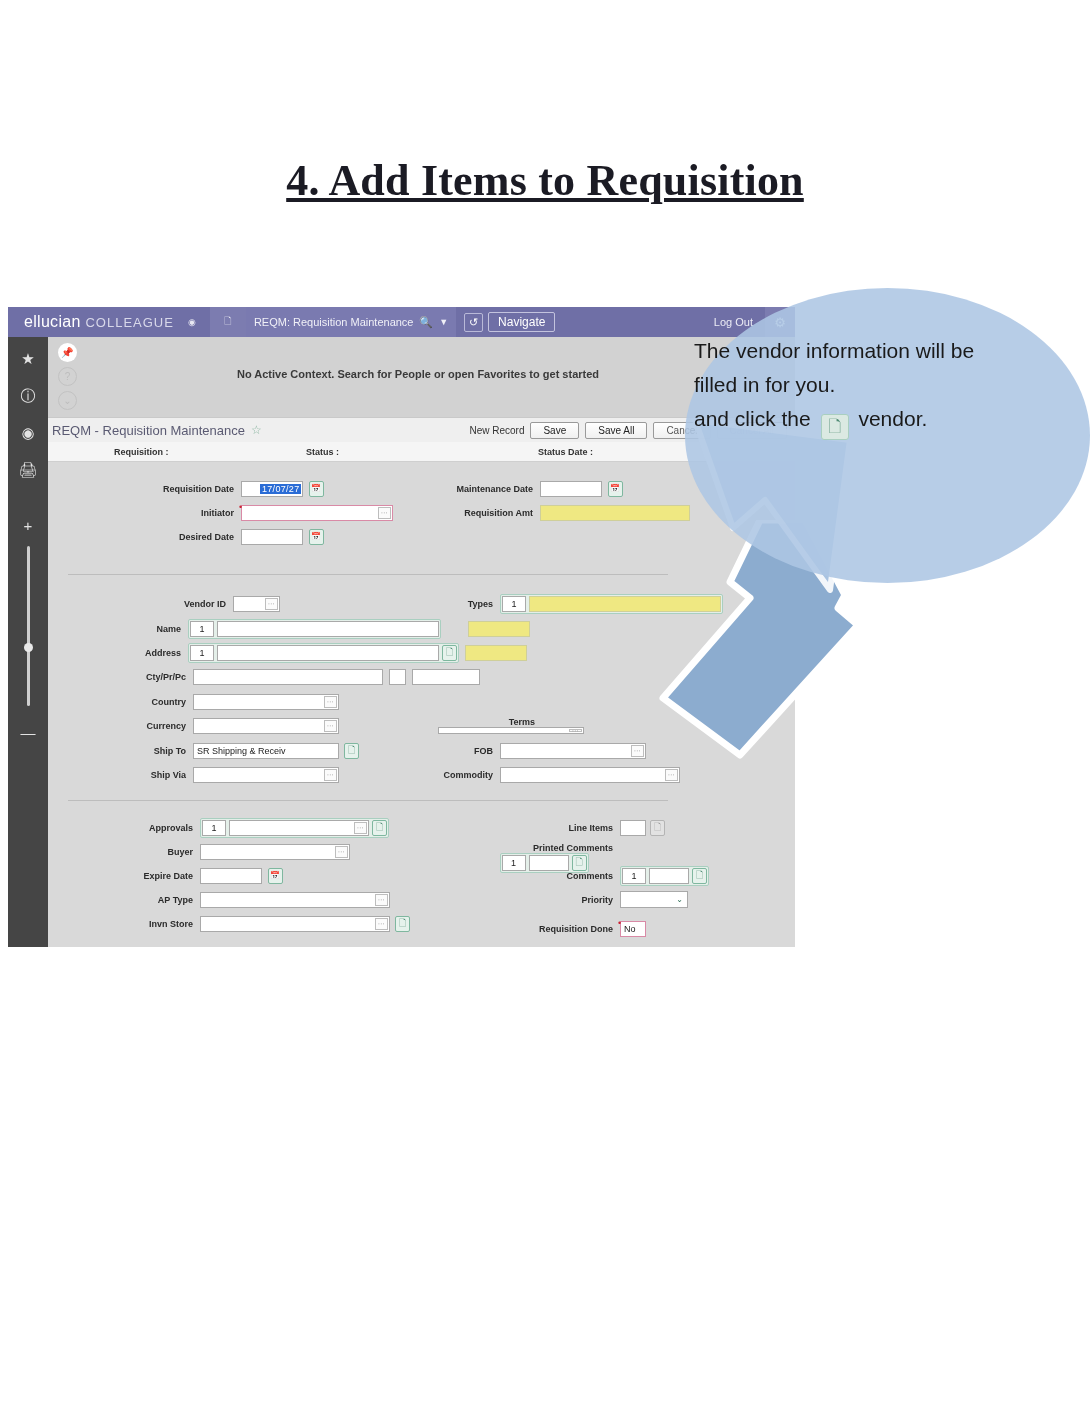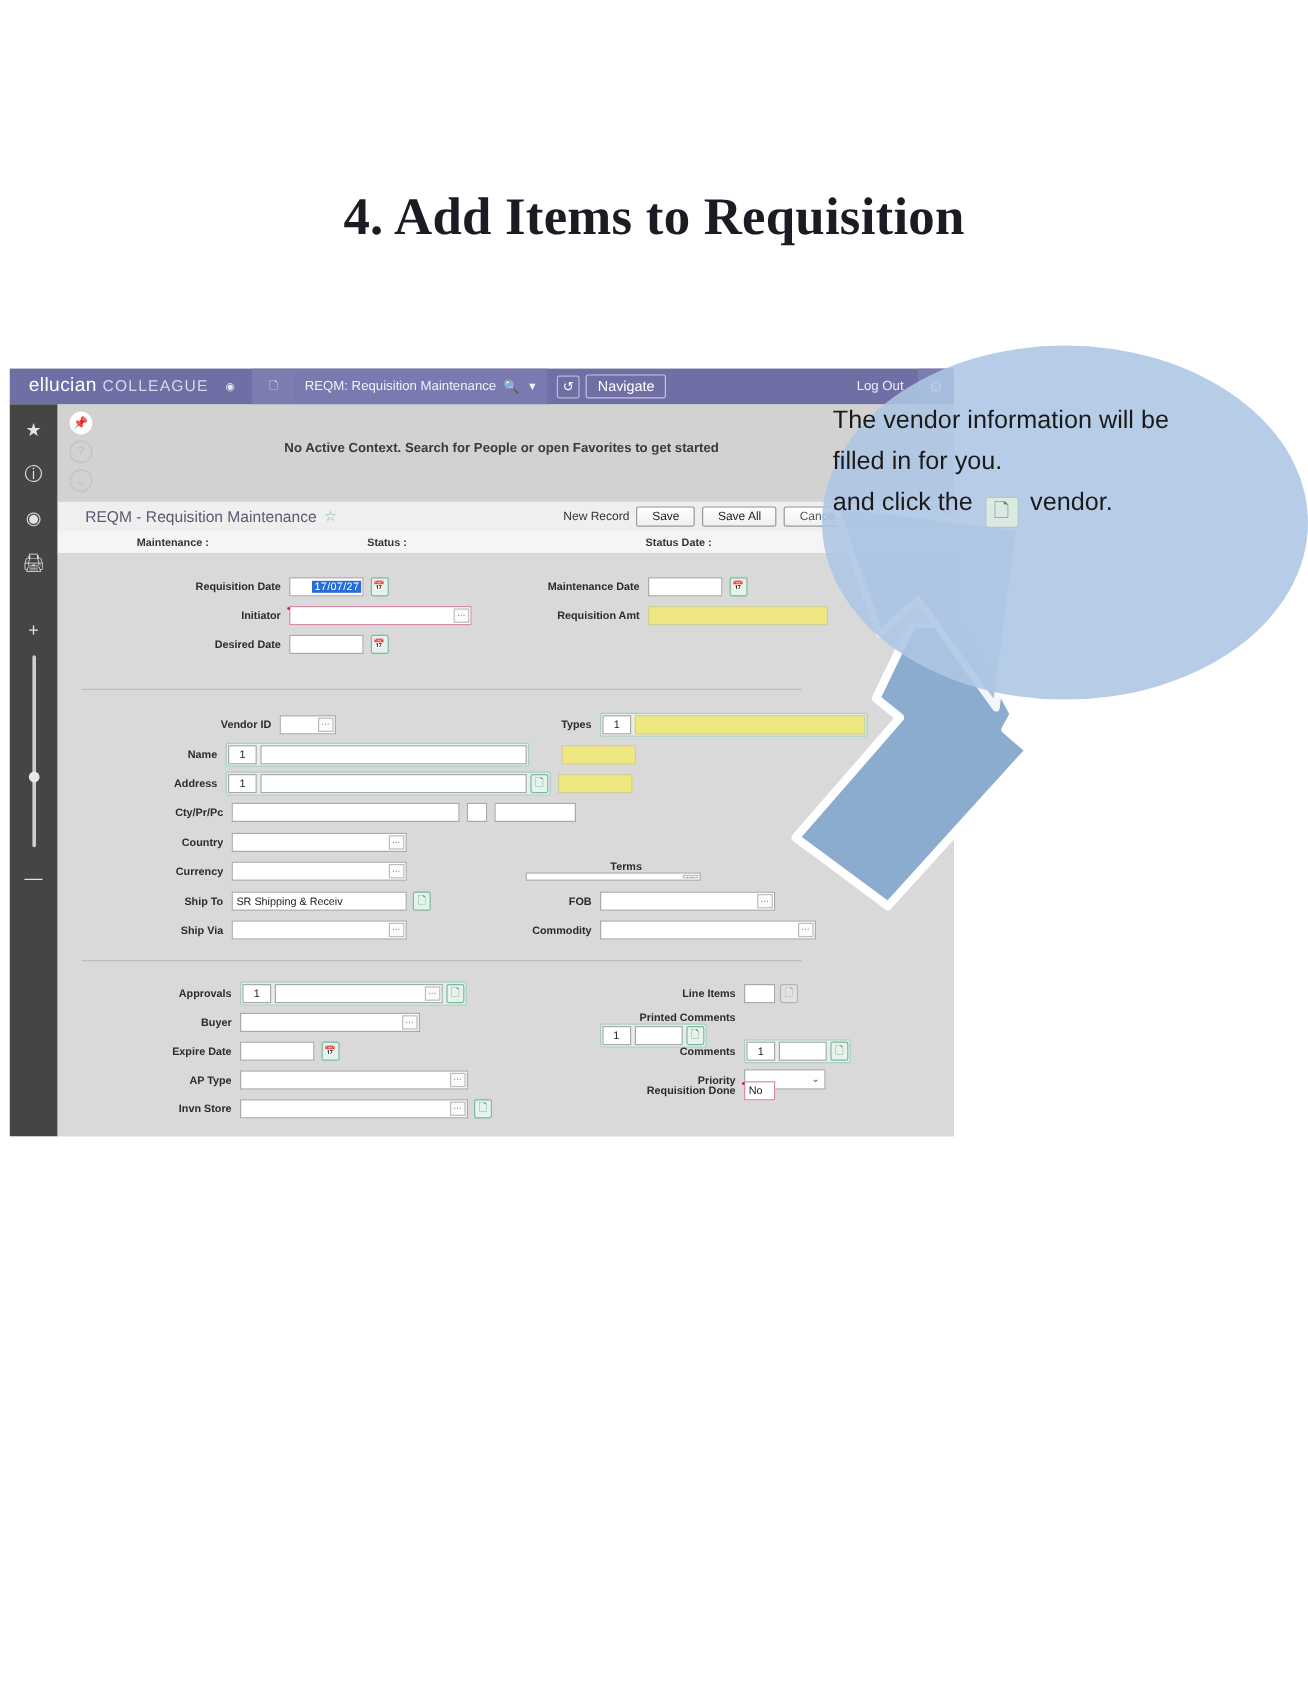--- a/index.html
+++ b/index.html
@@ -14,20 +14,21 @@
 
   
   .page-title{
     position:absolute; left:0; top:155px; width:1090px;
     text-align:center;
     font-family:"Liberation Serif", serif;
     font-weight:bold;
     font-size:44px;
     color:#1b1b24;
     letter-spacing:0.2px;
+    text-decoration:underline;
   }
 
   
   .app{
     position:absolute; left:8px; top:307px;
     width:787px; height:640px;
     background:#d9d9d9;
     overflow:hidden;
     font-size:9px;
   }
@@ -104,21 +105,21 @@
     position:absolute; left:0; top:31px; width:740px; text-align:center;
     font-size:11px; color:#3a3a3a; font-weight:bold;
   }
 
   
   .form-head{
     position:absolute; left:40px; top:110px; width:747px; height:25px;
     background:#efefef; border-top:1px solid #c9c9c9;
     display:flex; align-items:center;
   }
-  .form-head-title{ padding-left:23px; font-size:13px; color:#5a5a72; }
+  .form-head-title{ padding-left:4px; font-size:13px; color:#5a5a72; }
   .fav-star{ margin-left:6px; color:#8fb8a4; font-size:12px; }
   .form-head-actions{ margin-left:auto; display:flex; align-items:center; gap:6px; padding-right:8px; }
   .newrec{ font-size:10px; color:#333; }
   .btn{
     border:1px solid #9a9a9a; background:linear-gradient(#ffffff,#f0f0f0);
     border-radius:2px; font-size:10px; padding:2px 12px; color:#222;
   }
   .btn.dim{ color:#555; }
 
   
@@ -260,21 +261,21 @@
     <div class="form-head-actions">
       <div class="newrec">New Record</div>
       <div class="btn">Save</div>
       <div class="btn">Save All</div>
       <div class="btn dim">Cancel</div>
       <div class="btn dim">Cancel All</div>
     </div>
   </div>
 
   <div class="col-head">
-    <span style="left:66px">Maintenance :</span>
+    <span style="left:66px">Requisition :</span>
     <span style="left:258px">Status :</span>
     <span style="left:490px">Status Date :</span>
   </div>
 
   <div class="form-body">
 
     <div class="row" style="left:0; top:18px;">
       <div class="lbl" style="width:193px">Requisition Date</div>
       <div class="fld" style="width:62px; padding:0;">
         <span style="width:18px"></span>
@@ -495,21 +496,21 @@
     </div>
 
     <div class="row" style="left:420px; top:429px;">
       <div class="lbl" style="width:152px">Priority</div>
       <div class="selectfld">
         <span style="margin-right:auto"></span>
         <span>⌄</span>
       </div>
     </div>
 
-    <div class="row" style="left:420px; top:438px;">
+    <div class="row" style="left:420px; top:458px;">
       <div class="lbl" style="width:152px">Requisition Done</div>
       <div class="fld req" style="width:26px">
         <span class="reqdot">•</span>
         <span>No</span>
       </div>
     </div>
 
   </div>
 </div>
 

